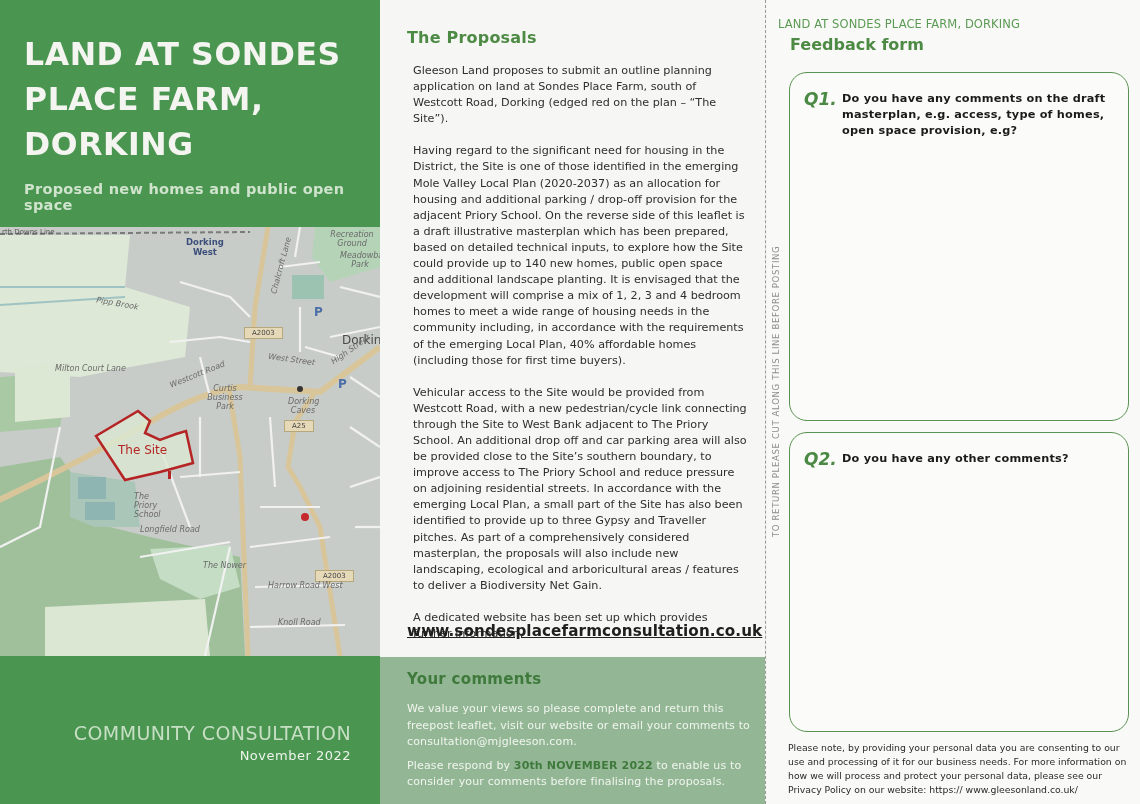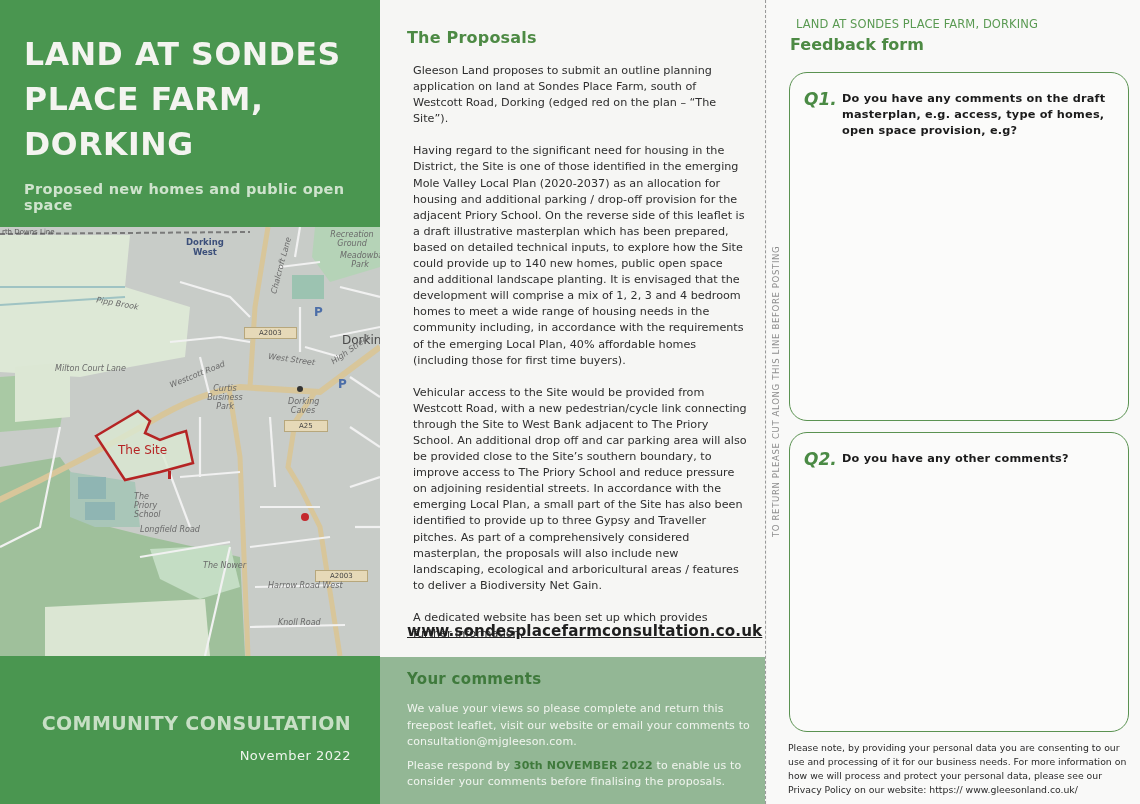--- a/index.html
+++ b/index.html
@@ -11,27 +11,27 @@
   .left-top { position: absolute; left: 0; top: 0; width: 380px; height: 227px; background: #4a9650; }
   .main-title { position: absolute; left: 24px; top: 32px; width: 340px; color: #f4f4f0;
     font-family: "DejaVu Sans", sans-serif; font-weight: bold; font-size: 31.5px; line-height: 45px; letter-spacing: 0.6px; }
   .main-subtitle { position: absolute; left: 24px; top: 181px; color: #cfe3cd; font-size: 14.5px; letter-spacing: 0.3px; font-weight: bold; }
 
   .map { position: absolute; left: 0; top: 227px; width: 380px; height: 429px; overflow: hidden; background: #c9cec9; }
   .map svg { display: block; }
   .map-label { position: absolute; font-size: 8px; color: #6a6a6a; font-style: italic; white-space: nowrap; }
   .map-label.town { font-size: 12px; color: #4a4a4a; font-style: normal; }
   .map-label.station { font-size: 8.5px; color: #3c4f7a; font-weight: bold; font-style: normal; text-align: center; line-height: 10px; }
-  .map-label.road { font-size: 7px; background: #e6d9b8; color: #444; padding: 1px 14px; border: 1px solid #b7a77c; font-style: normal; }
+  .map-label.road { font-size: 7px; background: #e6d9b8; color: #444; padding: 1px 7px; border: 1px solid #b7a77c; font-style: normal; }
   .map-label.site { font-size: 12px; color: #b52424; font-style: normal; }
   .map-label.park { font-size: 12px; color: #4c6ea8; font-weight: bold; font-style: normal; }
   .map-label.hdr { left: 2px; top: 1px; font-size: 7px; color: #555; font-style: normal;}
 
   .left-bottom { position: absolute; left: 0; top: 656px; width: 380px; height: 148px; background: #4a9650; }
-  .consult-title { position: absolute; right: 29px; top: 56px; color: #c7dfc5; font-weight: bold; font-size: 19px; letter-spacing: 0.4px; white-space: nowrap; margin-left: 16px; }
+  .consult-title { position: absolute; right: 29px; top: 66px; color: #c7dfc5; font-weight: normal; font-size: 19px; letter-spacing: 0.4px; white-space: nowrap; margin-left: 16px; }
   .consult-date { position: absolute; right: 29px; top: 92px; color: #eef4ec; font-size: 13px; letter-spacing: 0.5px; }
 
   
   .middle { position: absolute; left: 380px; top: 0; width: 385px; height: 804px; background: #f6f6f4; }
   .mid-head { position: absolute; left: 27px; top: 28px; color: #4d8a44; font-weight: bold; font-size: 16px; letter-spacing: 0.2px; }
   .mid-body { position: absolute; left: 27px; top: 63px; width: 340px; color: #2e2e2e; font-size: 11.2px; line-height: 16.1px; }
   .mid-body p { margin-bottom: 16px; margin-left: 6px; }
   .mid-url { position: absolute; left: 27px; top: 622px; color: #1f1f1f; font-weight: bold; font-size: 15.2px; text-decoration: underline; letter-spacing: 0.1px; }
 
   .comments { position: absolute; left: 0; top: 657px; width: 385px; height: 147px; background: #93b795; }
@@ -40,21 +40,21 @@
   .comments-body p { margin-bottom: 7px; }
   .deadline { color: #3f7a3c; font-weight: bold; }
 
   
   .cutline { position: absolute; left: 765px; top: 0; width: 0; height: 804px; border-left: 1.5px dashed #9a9a9a; }
   .cut-text { position: absolute; left: 771px; top: 537px; transform-origin: 0 0; transform: rotate(-90deg);
     font-size: 8.6px; color: #8d8d8d; letter-spacing: 0.6px; white-space: nowrap; }
 
   
   .right { position: absolute; left: 767px; top: 0; width: 373px; height: 804px; background: #f9f9f8; }
-  .form-kicker { position: absolute; left: 29px; top: 17px; color: #5a9a52; font-size: 11.5px; letter-spacing: 0.1px; }
+  .form-kicker { position: absolute; left: 11px; top: 17px; color: #5a9a52; font-size: 11.5px; letter-spacing: 0.1px; }
   .form-title { position: absolute; left: 23px; top: 35px; color: #4d8a44; font-weight: bold; font-size: 16px; }
   .qbox { position: absolute; left: 22px; width: 340px; border: 1.6px solid #5a9251; border-radius: 18px; background: #fbfbfa; }
   .qbox.q1 { top: 72px; height: 349px; }
   .qbox.q2 { top: 432px; height: 300px; }
   .qnum { position: absolute; left: 14px; top: 16px; color: #4a8a44; font-weight: bold; font-size: 17px; font-style: italic; }
   .qtext { position: absolute; left: 52px; top: 18px; width: 280px; color: #1b1b1b; font-weight: bold; font-size: 11.3px; line-height: 16.2px; letter-spacing: 0.2px; }
   .privacy { position: absolute; left: 21px; top: 741px; width: 350px; color: #2a2a2a; font-size: 9.3px; line-height: 14.1px; }
 </style>
 </head>
 <body>

